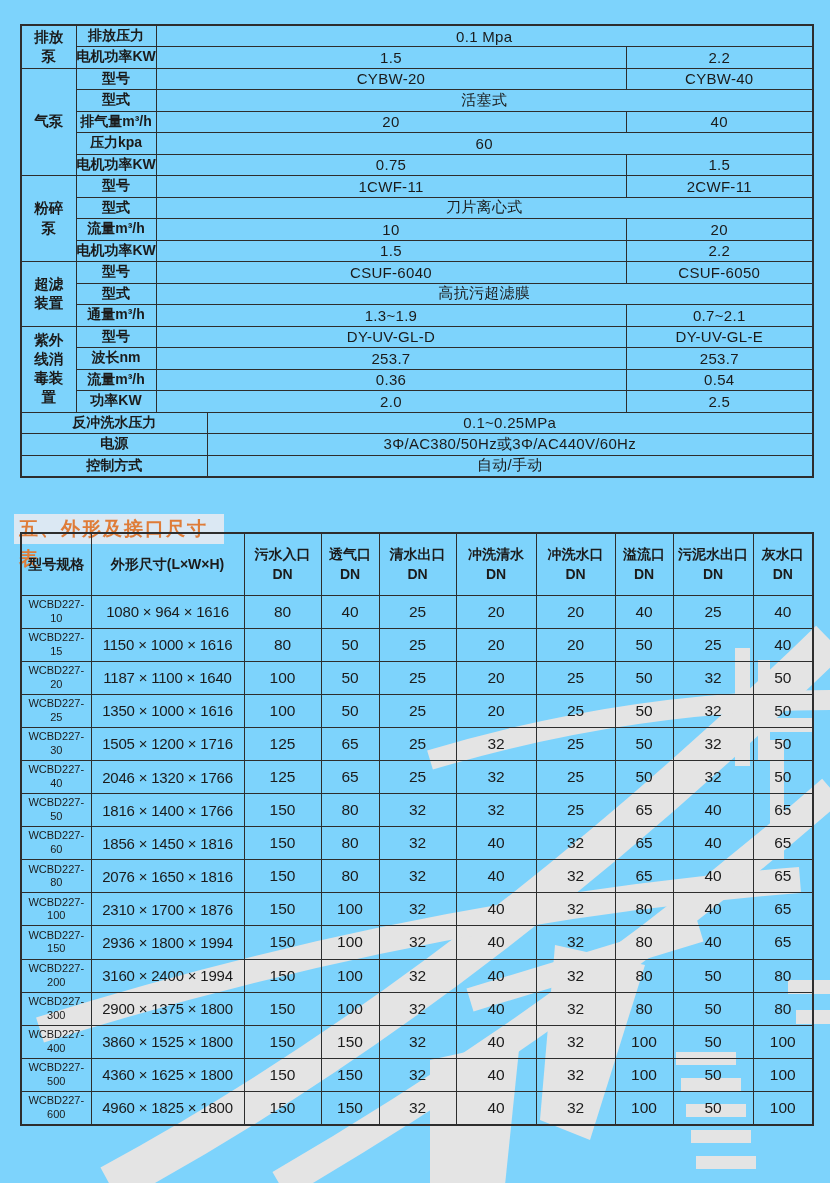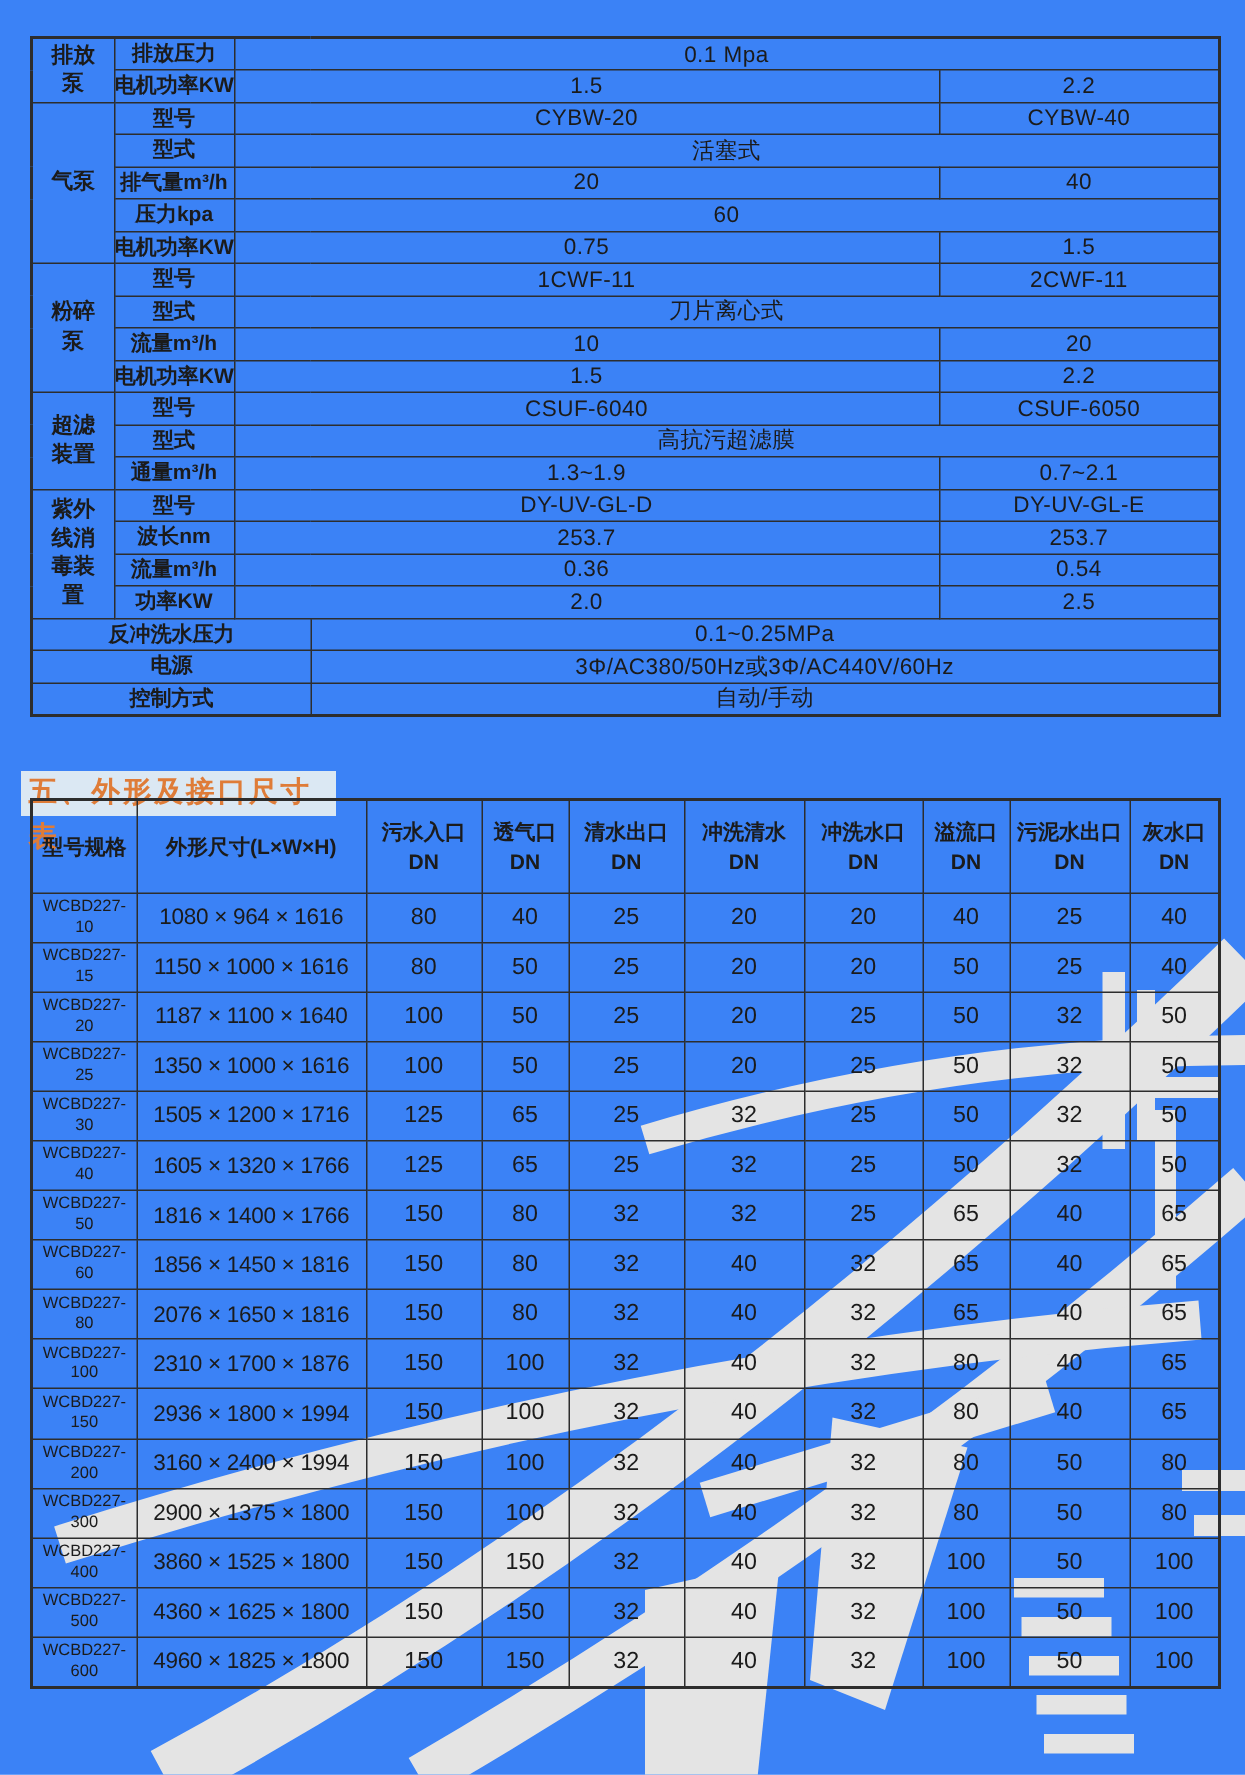--- a/index.html
+++ b/index.html
@@ -4,21 +4,21 @@
 <style>
   * { margin:0; padding:0; box-sizing:border-box; }
   html,body { width:830px; height:1183px; }
   body {
     background:#ffffff;
     font-family:"Liberation Sans","DejaVu Sans",sans-serif;
     color:var(--text,#1b1b1b);
     position:relative;
     overflow:hidden;
   }
-  .page { position:absolute; inset:0; background:#3b82f6;text-decoration:underline; }
+  .page { position:absolute; inset:0; background:#7dd3fc;text-decoration:underline; }
   .watermark { position:absolute; left:0; top:0; z-index:0; }
 
   table { border-collapse:collapse; table-layout:fixed; position:absolute; z-index:1; background:transparent; }
 
   
   #spec-table { left:20px; top:24px; width:792px; border:2px solid var(--border,#2d2d2d); }
   #spec-table td {
     border:1px solid var(--border,#2d2d2d);
     text-align:center; vertical-align:middle;
     height:21.5px; padding:0; overflow:hidden;
@@ -329,21 +329,21 @@
           <td>25</td>
           <td>50</td>
           <td>32</td>
           <td>50</td>
         </tr>
         <tr>
           <td class="model">
             <div>WCBD227-</div>
             <div>40</div>
           </td>
-          <td class="dims">1605 × 1320 × 1766</td>
+          <td class="dims">2046 × 1320 × 1766</td>
           <td>125</td>
           <td>65</td>
           <td>25</td>
           <td>32</td>
           <td>25</td>
           <td>50</td>
           <td>32</td>
           <td>50</td>
         </tr>
         <tr>

